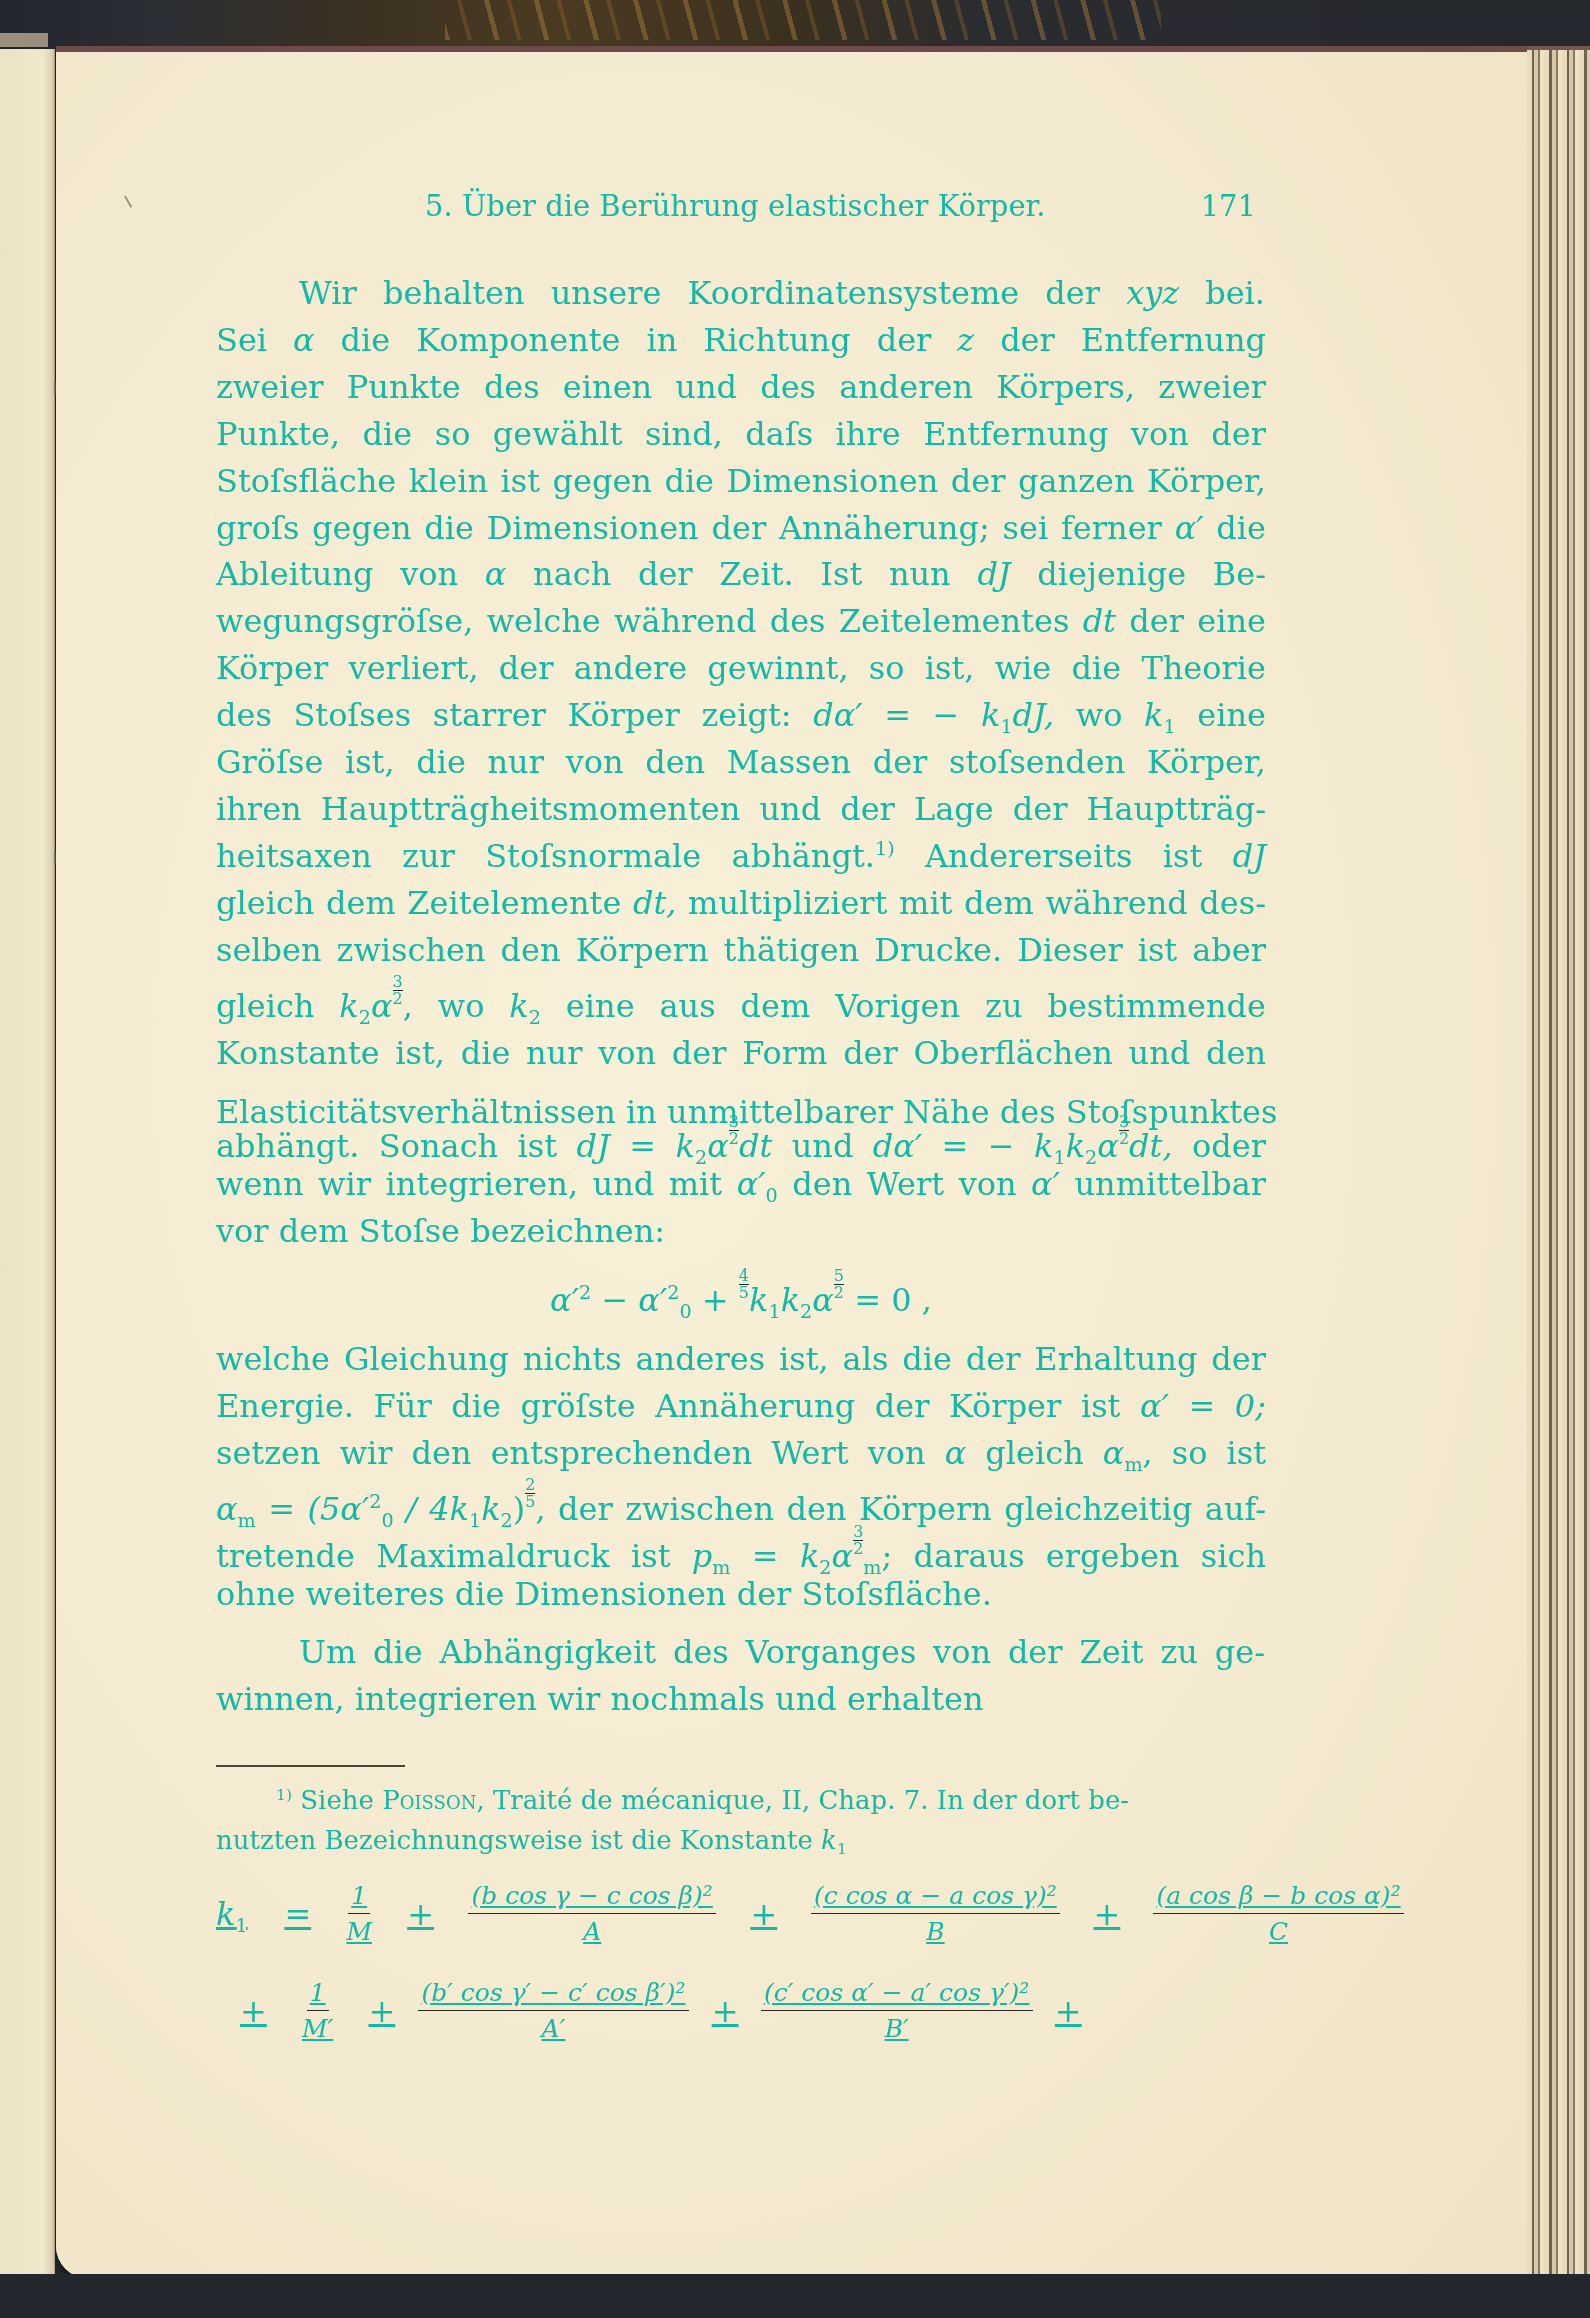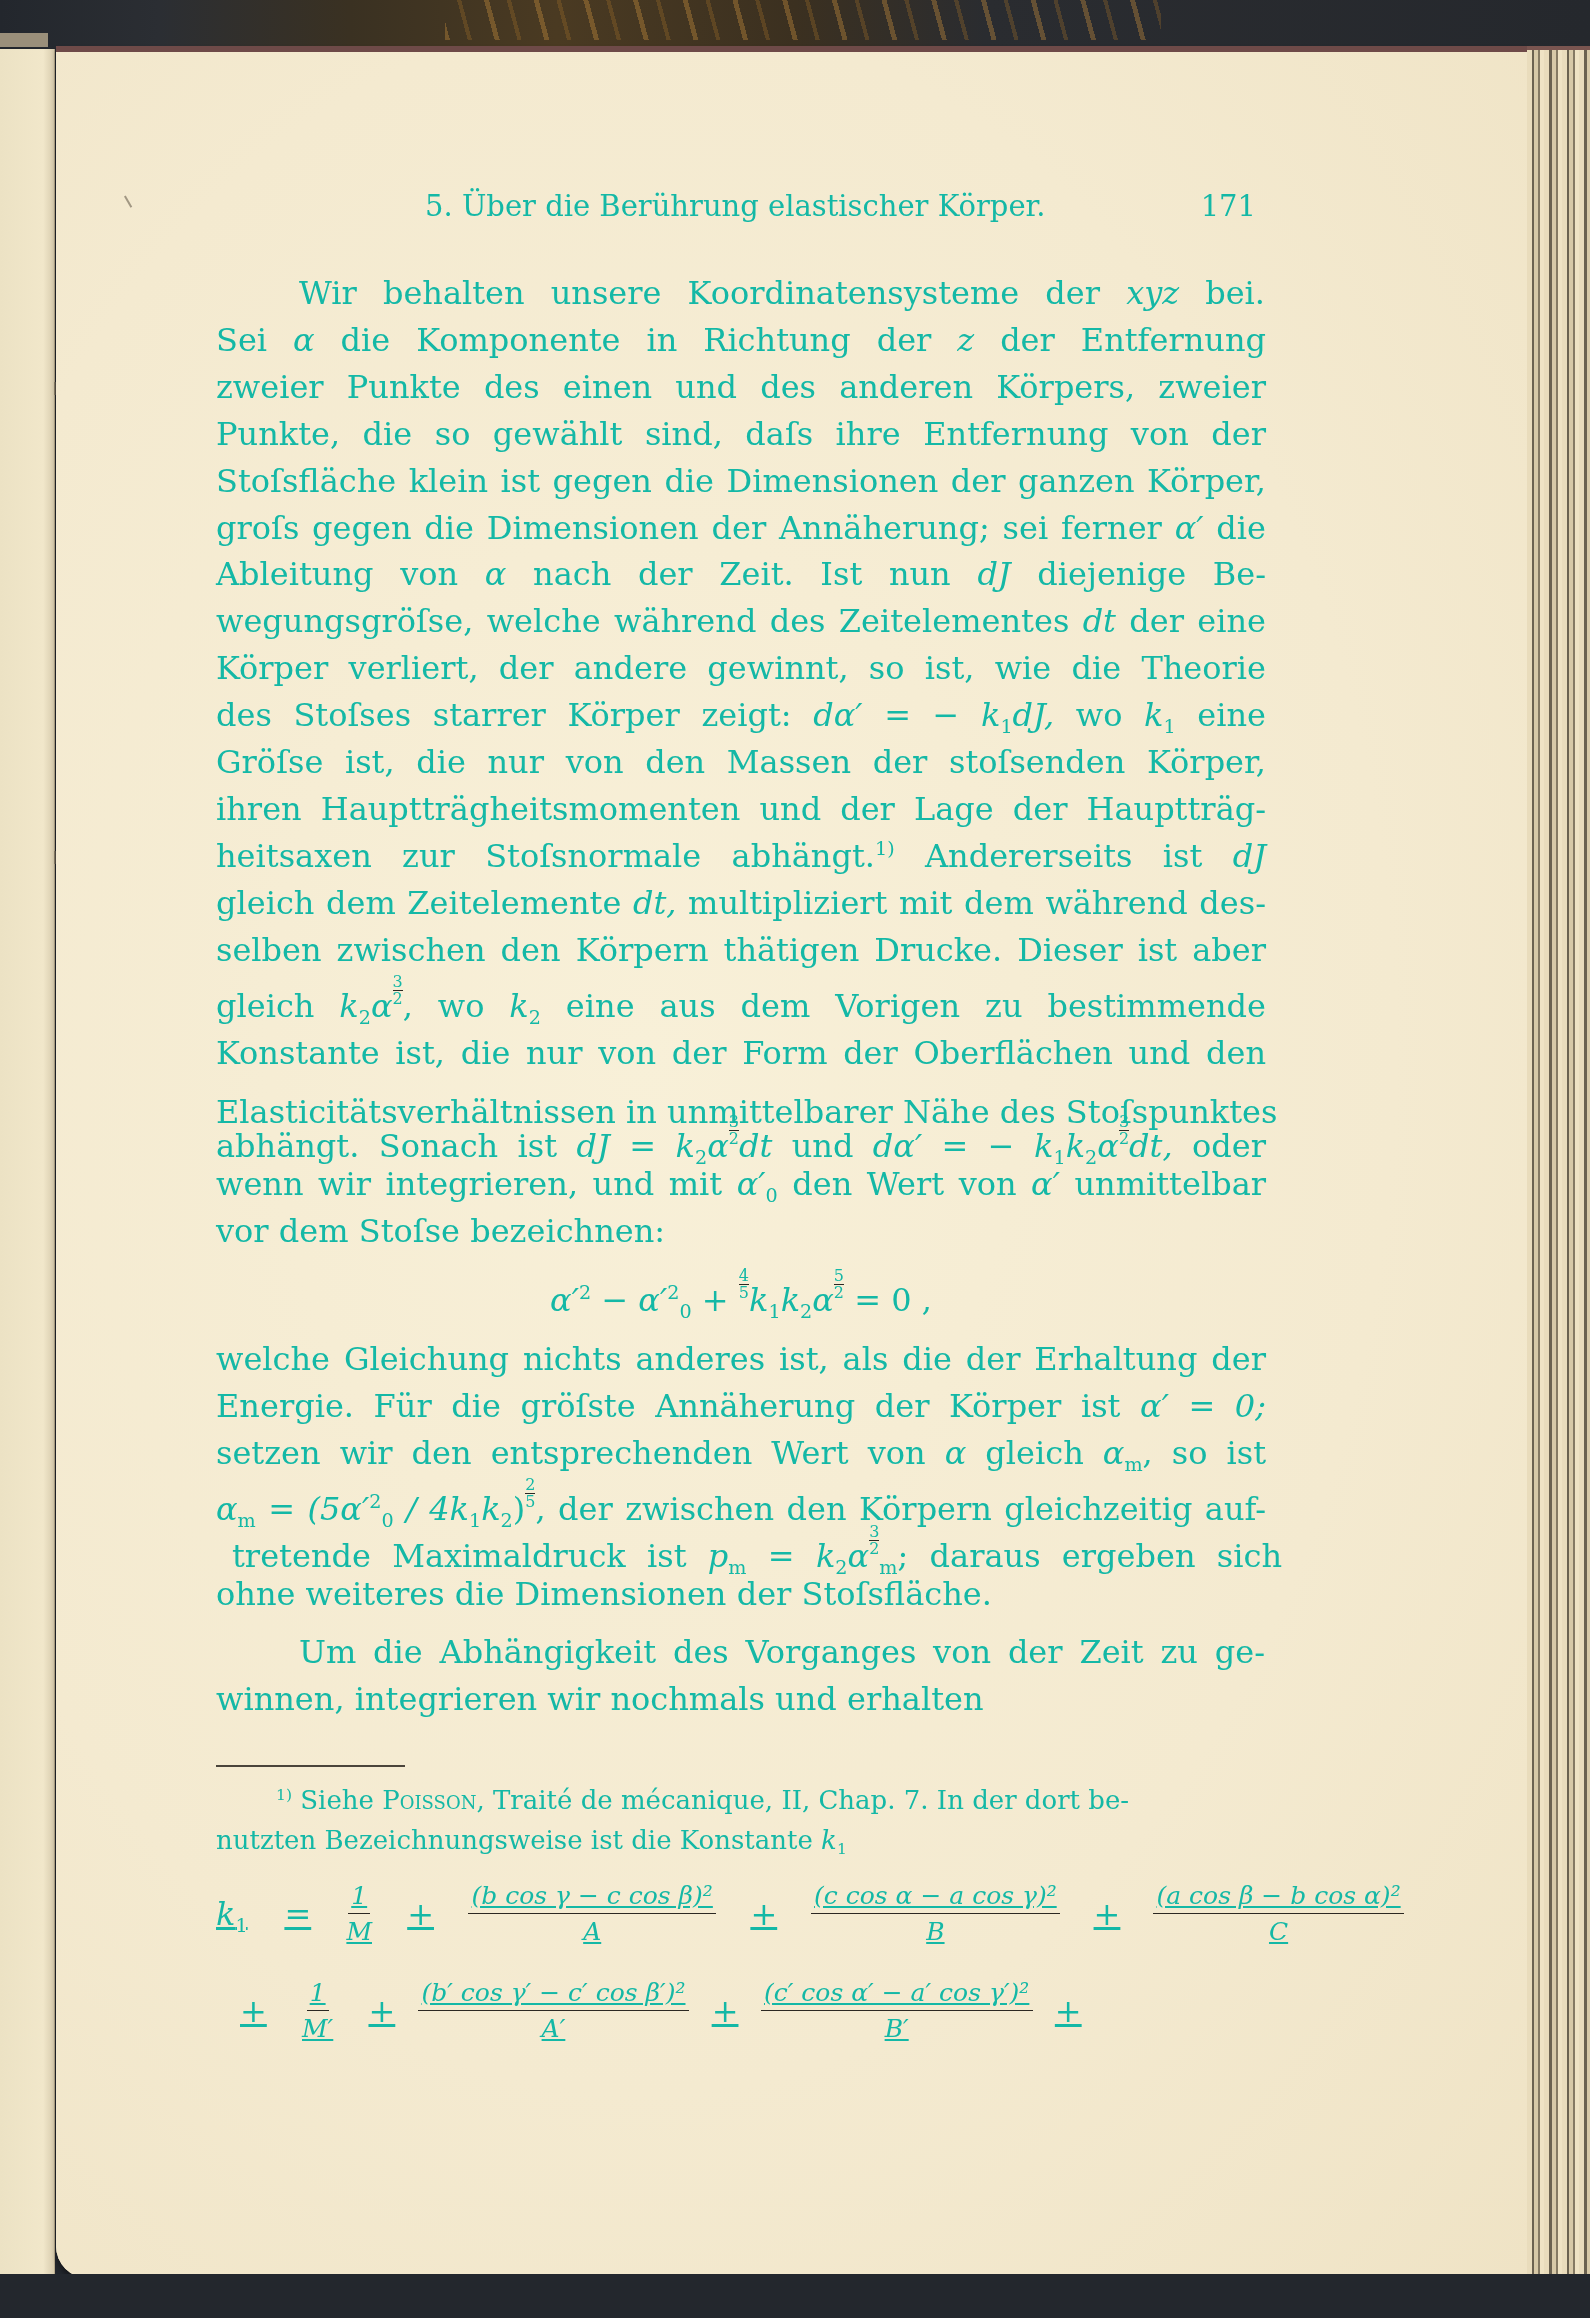--- a/index.html
+++ b/index.html
@@ -160,21 +160,21 @@
   <div class="line" style="top:0px;"><span>welche Gleichung nichts anderes ist, als die der Erhaltung der</span></div>
   <div class="line" style="top:47px;">
     <span>Energie.  Für die gröſste Annäherung der Körper ist </span><i>α′ = 0;</i>
   </div>
   <div class="line" style="top:94px;">
     <span>setzen wir den entsprechenden Wert von </span><i>α</i><span> gleich </span><i>α</i><sub>m</sub><span>, so ist</span>
   </div>
   <div class="line" style="top:141px;">
     <i>α</i><sub>m</sub><i> = (5α′</i><sup>2</sup><sub>0</sub><i> / 4k</i><sub>1</sub><i>k</i><sub>2</sub><span>)</span><span class="frac-s"><span class="num">2</span><span>5</span></span><span>, der zwischen den Körpern gleichzeitig auf-</span>
   </div>
-  <div class="line" style="top:188px;margin-left:16px;">
+  <div class="line" style="top:188px;">
     <span>tretende Maximaldruck ist </span><i>p</i><sub>m</sub><i> = k</i><sub>2</sub><i>α</i><span class="frac-s"><span class="num">3</span><span>2</span></span><sub>m</sub><span>; daraus ergeben sich</span>
   </div>
   <div class="line last" style="top:235px;"><span>ohne weiteres die Dimensionen der Stoſsfläche.</span></div>
   <div class="line indent" style="top:293px;"><span>Um die Abhängigkeit des Vorganges von der Zeit zu ge-</span></div>
   <div class="line last" style="top:340px;"><span>winnen, integrieren wir nochmals und erhalten</span></div>
 </div>
 
 <div class="rule"></div>
 
 <div class="fn ink" style="top:1781px; padding-left:60px; width:990px;">

